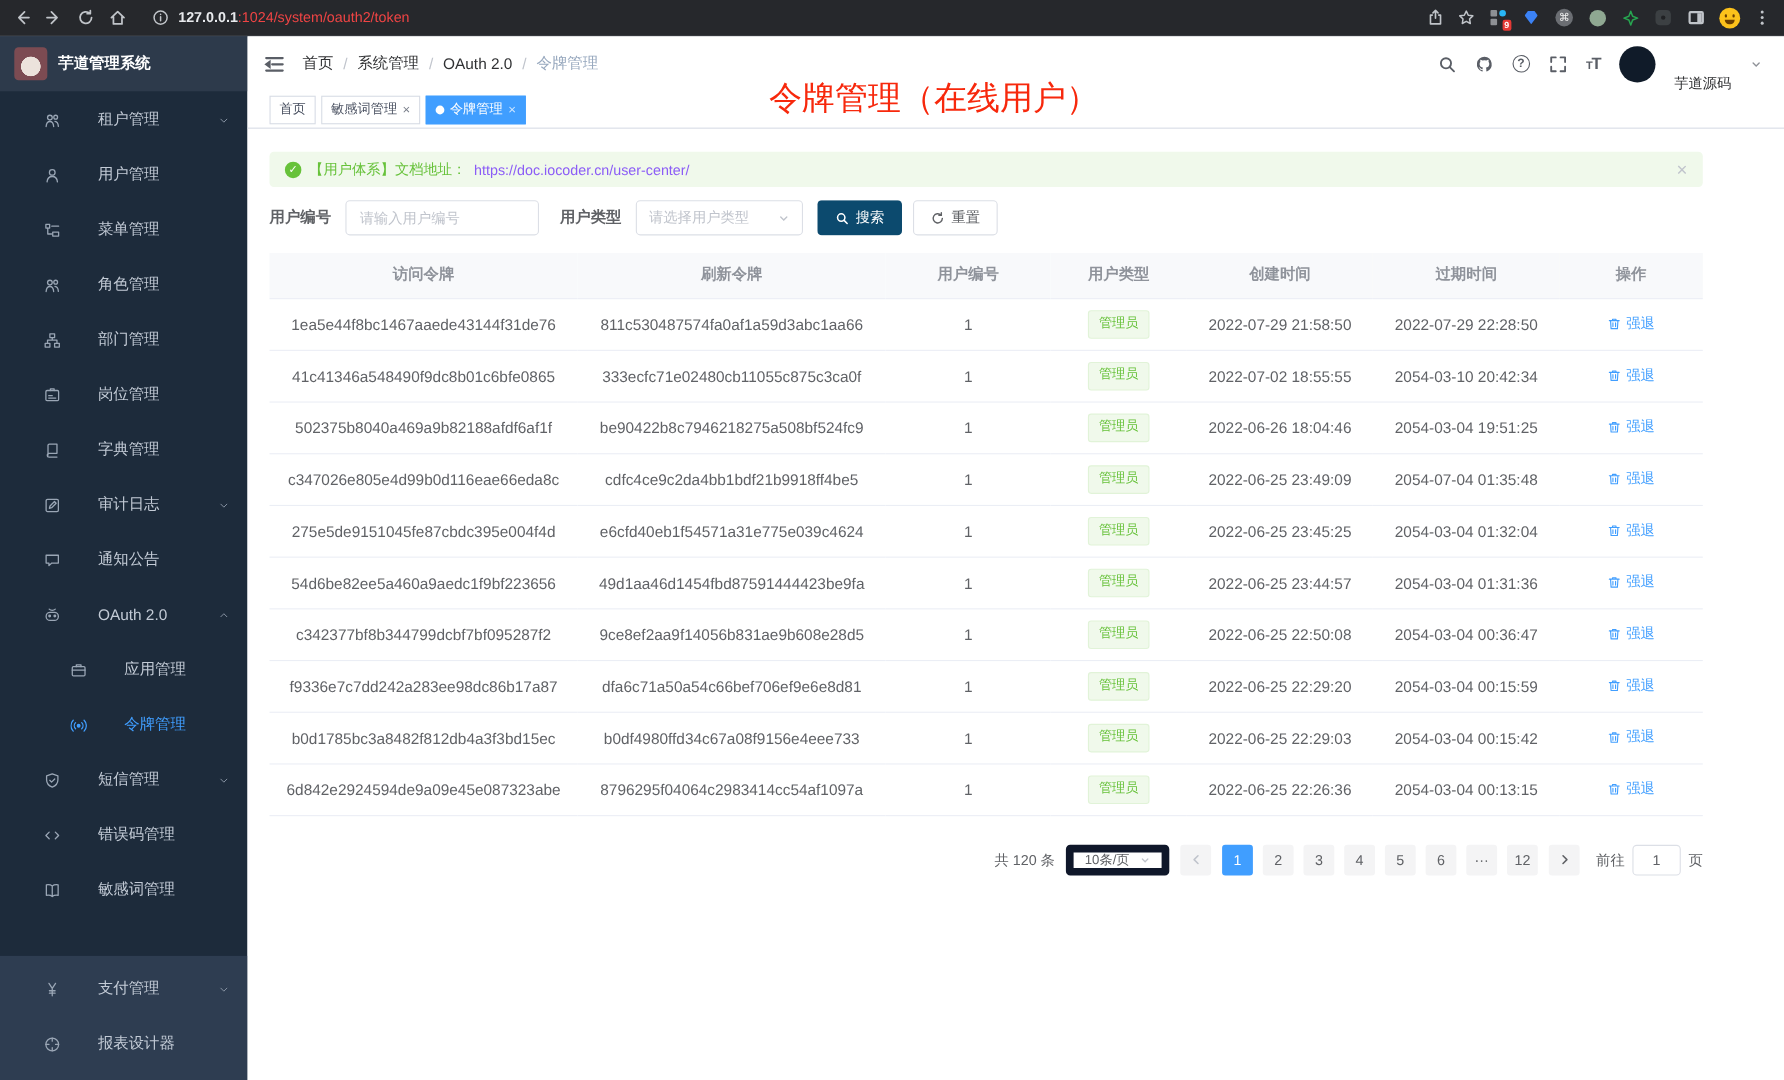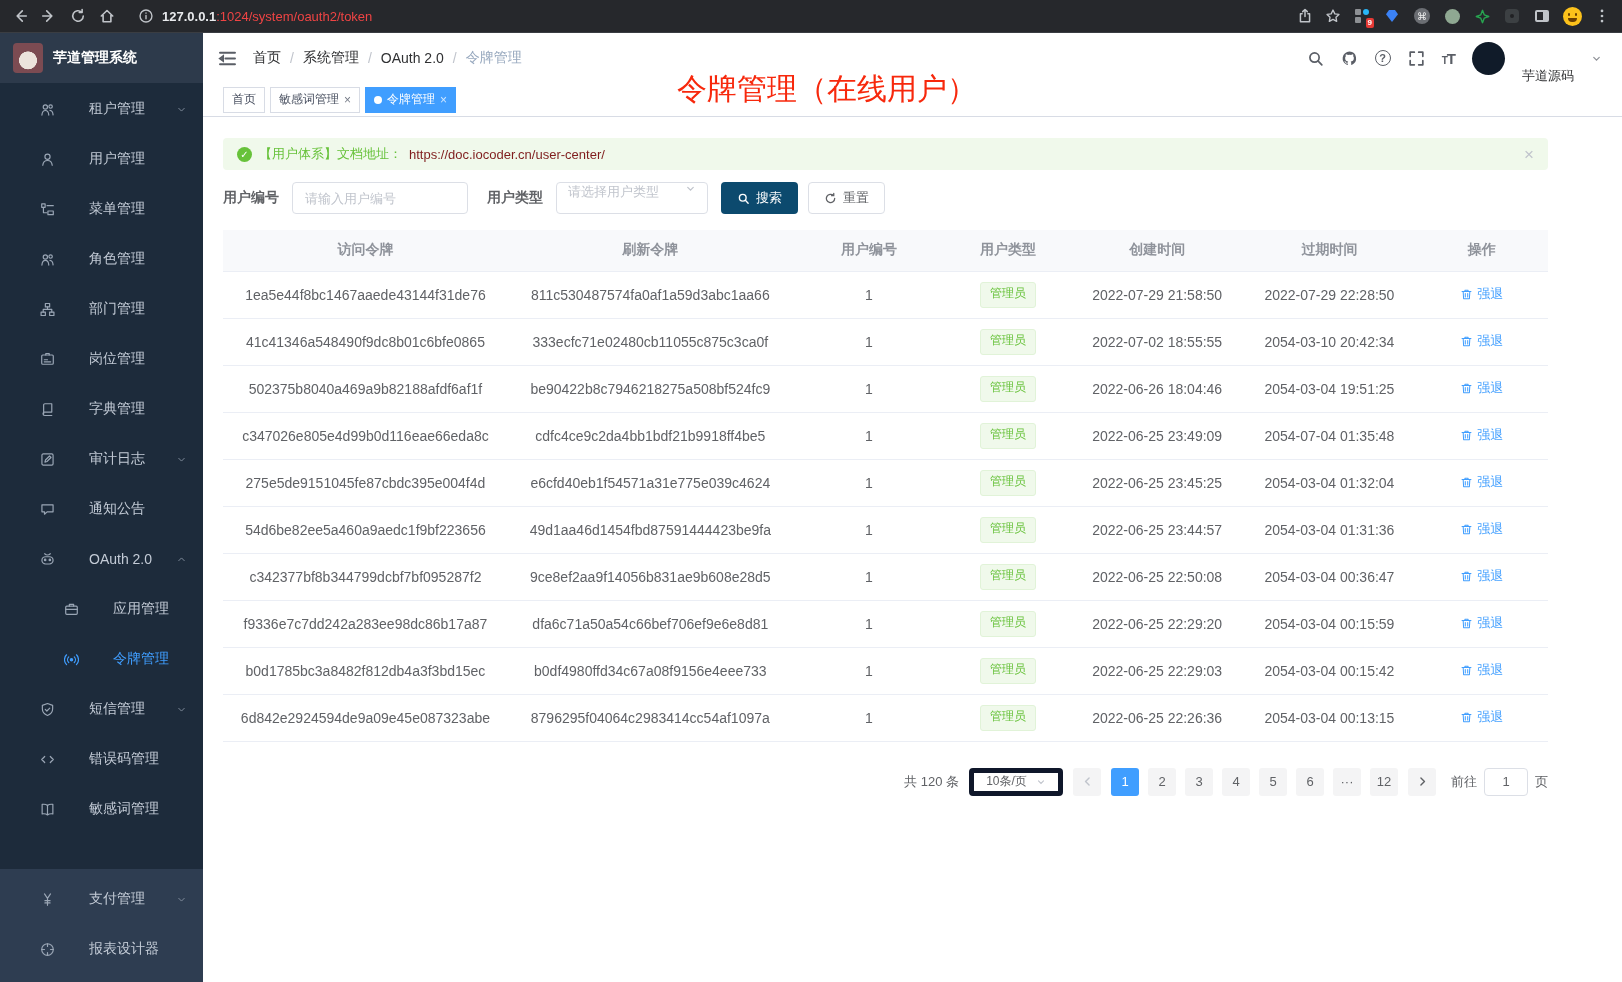--- a/index.html
+++ b/index.html
@@ -29,21 +29,21 @@
   .ext-panel { width:14px; height:12px; border:2px solid #c0c4c9; border-radius:2px; position:relative; }
   .ext-panel::after { content:""; position:absolute; right:0; top:0; bottom:0; width:4px; background:#c0c4c9; }
   .chrome-avatar { width:19px; height:19px; border-radius:50%; background:#fcc21b; position:relative; cursor:pointer; }
   .chrome-avatar i { position:absolute; background:#6b3f00; }
   .chrome-avatar .eye { width:2px; height:3px; border-radius:1px; top:6px; }
   .chrome-avatar .eye.l { left:5px; } .chrome-avatar .eye.r { right:5px; }
   .chrome-avatar .mouth { left:5px; right:5px; bottom:4px; height:4px; border-radius:0 0 4px 4px; }
 
   
   .app { display:flex; height:949px; }
-  .sidebar { width:203px; background:#1d2b3b; display:flex; flex-direction:column; flex-shrink:0; }
+  .sidebar { width:225px; background:#1d2b3b; display:flex; flex-direction:column; flex-shrink:0; }
   .logo-bar { height:50px; background:#2d3a4b; display:flex; align-items:center; gap:10px; padding-left:13px; color:#fff; font-size:14px; font-weight:700; }
   .logo-img { width:30px; height:30px; border-radius:4px; background:radial-gradient(circle at 50% 58%, #ece3dc 0 38%, #7c4b52 40%); flex-shrink:0; }
   .menu { flex:1; padding-top:1px; overflow:hidden; }
   .menu-bottom { background:#2e3d51; padding:5px 0 8px; }
   .menu-item { height:50px; display:flex; align-items:center; padding:0 16px 0 40px; font-size:14px; color:#c3cbd6; cursor:pointer;gap:20px; }
   .menu-item.sub { padding-left:64px; }
   .menu-item.active { color:#409eff; }
   .mi-icon { width:16px; margin-right:13px; color:#9aa6b5; display:flex; flex-shrink:0; }
   .mi-icon svg { width:15px; height:15px; }
   .menu-item.active .mi-icon { color:#409eff; }
@@ -77,43 +77,43 @@
   .tab.active { background:#409eff; border-color:#409eff; color:#fff; }
   .tab-dot { width:8px; height:8px; border-radius:50%; background:#fff; }
   .tab-close { font-size:12px; opacity:.75; }
 
   .annotation { position:absolute; left:474px; top:36px; font-size:30px; color:#f7280c; font-weight:500; white-space:nowrap; z-index:4; }
 
   
   .content { padding:21px 74px 0 20px; }
   .alert { height:32px; background:#f0f9eb; border-radius:4px; display:flex; align-items:center; padding:0 14px; font-size:13px; color:#67c23a; gap:7px; }
   .alert-check { width:15px; height:15px; border-radius:50%; background:#67c23a; color:#fff; font-size:10px; display:flex; align-items:center; justify-content:center; flex-shrink:0; }
-  .alert-link { color:#7f1d1d; text-decoration:none; }
+  .alert-link { color:#8b5cf6; text-decoration:none; }
   .alert-close { margin-left:auto; color:#c0c4cc; font-size:17px; cursor:pointer; line-height:1; }
 
   .filters { margin-top:12px; display:flex; align-items:center; font-size:14px; color:#606266; }
   .f-label { font-weight:700; margin-right:13px; }
   .f-input { width:176px; height:32px; border:1px solid #dcdfe6; border-radius:4px; padding:0 12px; font-size:13px; color:#606266; outline:none; margin-right:19px; }
   .f-input::placeholder { color:#c0c4cc; }
-  .f-select { width:152px; height:32px; border:1px solid #dcdfe6; border-radius:4px; display:flex; align-items:flex-start; justify-content:space-between; padding:0 11px; color:#c0c4cc; font-size:13px; margin-right:13px; cursor:pointer; }
+  .f-select { width:152px; height:32px; border:1px solid #dcdfe6; border-radius:4px; display:flex; align-items:center; justify-content:space-between; padding:0 11px; color:#c0c4cc; font-size:13px; margin-right:13px; cursor:pointer; }
   .f-select svg { width:11px; height:11px; color:#c0c4cc; }
   .btn { height:32px; border-radius:4px; border:1px solid transparent; display:inline-flex; align-items:center; gap:6px; font-size:13px; padding:0 15px; cursor:pointer; font-family:inherit; }
   .btn svg { width:13px; height:13px; }
   .btn-primary { background:#0c4a6e; color:#fff; }
   .btn-plain { background:#fff; border-color:#dcdfe6; color:#606266; margin-left:10px; }
 
   table.grid { width:100%; border-collapse:collapse; table-layout:fixed; margin-top:16px; font-size:14px; }
   .grid th { height:41px; background:#f8f9fb; color:#8f939b; font-weight:700; border-bottom:1px solid #ebeef5; text-align:center; font-size:14px; }
   .grid td { height:47px; border-bottom:1px solid #ebeef5; color:#606266; text-align:center; white-space:nowrap; overflow:hidden; }
   .badge { display:inline-block; background:#f0f9eb; border:1px solid #e1f3d8; color:#67c23a; font-size:12px; padding:0 9px; height:26px; line-height:20px; border-radius:3px; }
   .action-link { color:#409eff; font-size:13px; display:inline-flex; align-items:center; gap:4px; cursor:pointer; }
   .action-link svg { width:13px; height:13px; }
 
   .pagination { margin-top:26px; display:flex; justify-content:flex-end; align-items:center; gap:10px; font-size:13px; color:#606266; }
-  .pg-size { width:94px; height:28px; border:5px solid #0f172a; border-radius:4px; display:flex; align-items:center; justify-content:center; gap:9px; font-size:12px; cursor:pointer; }
+  .pg-size { width:94px; height:28px; border:7px solid #0f172a; border-radius:4px; display:flex; align-items:center; justify-content:center; gap:9px; font-size:12px; cursor:pointer; }
   .pg-size svg { width:10px; height:10px; color:#c0c4cc; }
   .pg-pages { display:flex; gap:9px; align-items:center; }
   .pg-btn { min-width:28px; height:28px; background:#f4f4f5; border-radius:3px; display:flex; align-items:center; justify-content:center; padding:0 4px; cursor:pointer; color:#606266; }
   .pg-btn.active { background:#409eff; color:#fff; }
   .pg-btn svg { width:11px; height:11px; }
   .pg-prev { color:#c0c4cc; }
   .pg-goto { display:flex; align-items:center; gap:7px; margin-left:5px; }
   .pg-input { width:44px; height:28px; border:1px solid #dcdfe6; border-radius:4px; text-align:center; font-size:13px; color:#606266; outline:none; }
 </style>
 </head>

